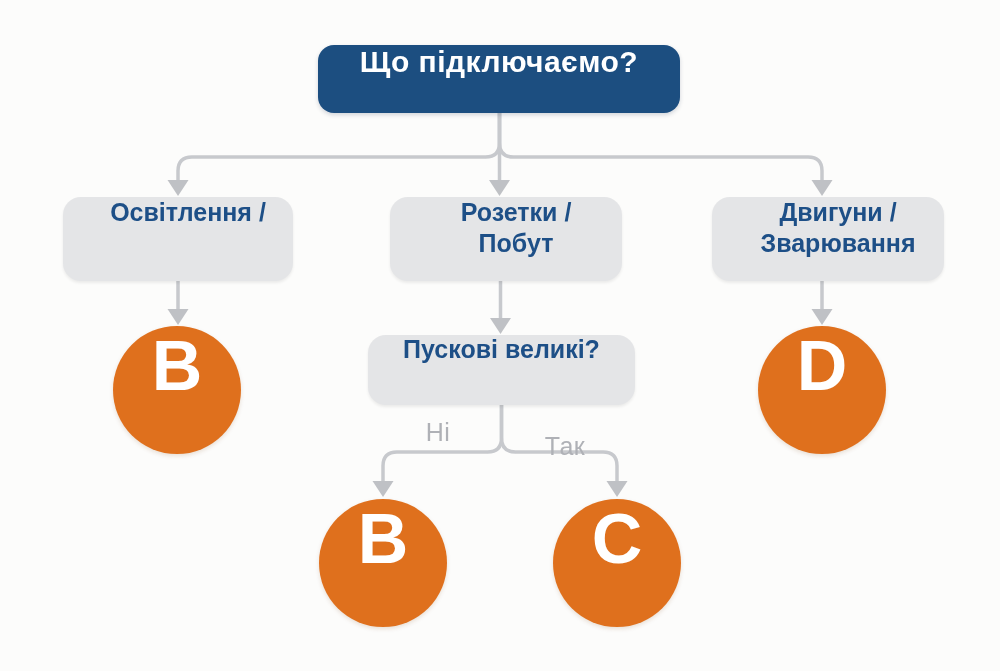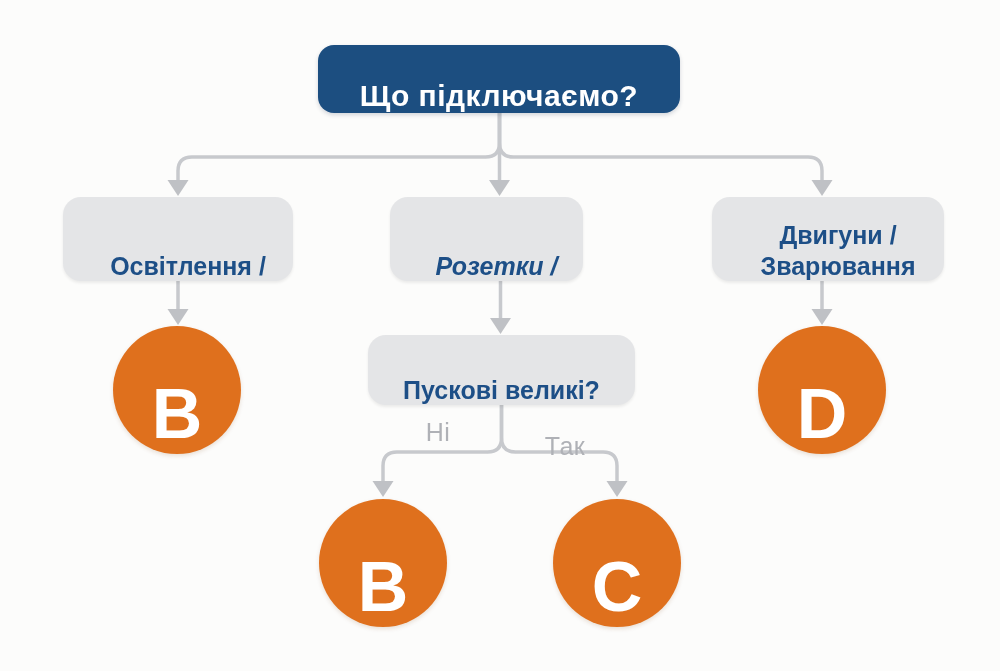--- a/index.html
+++ b/index.html
@@ -15,36 +15,36 @@
   *{margin:0;padding:0;box-sizing:border-box;}
   html,body{width:1000px;height:671px;}
   body{
     font-family:"Liberation Sans","DejaVu Sans",sans-serif;
     background:var(--bg);
     position:relative;
     overflow:hidden;
   }
   .stage{position:absolute;left:0;top:0;width:1000px;height:671px;}
   svg.wires{position:absolute;left:0;top:0;}
-  .node{position:absolute;display:flex;align-items:flex-end;justify-content:center;text-align:center;}
+  .node{position:absolute;display:flex;align-items:flex-start;justify-content:center;text-align:center;}
   .root-box{
     left:318px;top:45px;width:362px;height:68px;
     background:var(--blue);border-radius:16px;
     color:#ffffff;font-size:30px;font-weight:700;letter-spacing:.5px;
     box-shadow:0 2px 4px rgba(20,40,70,.18);
   }
   .gray-box{
     background:var(--box-gray);border-radius:18px;
     color:var(--text-blue);font-weight:700;font-size:25px;line-height:1.22;
     box-shadow:0 2px 3px rgba(0,0,0,.07);
     padding-left:20px;
   }
   .gray-box span{display:block;}
   .box-left{left:63px;top:197px;width:230px;height:84px;}
-  .box-middle{left:390px;top:197px;width:193px;height:84px;font-style:italic;}
+  .box-middle{left:390px;top:197px;width:232px;height:84px;}
   .box-right{left:712px;top:197px;width:232px;height:84px;}
   .question-box{
     left:368px;top:335px;width:267px;height:70px;
     background:var(--box-gray);border-radius:18px;
     color:var(--text-blue);font-weight:700;font-size:25px;
     box-shadow:0 2px 3px rgba(0,0,0,.07);
   }
   .circle{
     width:128px;height:128px;border-radius:50%;
     background:var(--orange);
@@ -96,20 +96,21 @@
 
   <div class="node gray-box box-left">
     <div>
       <span>Освітлення /</span>
     </div>
   </div>
 
   <div class="node gray-box box-middle">
     <div>
       <span>Розетки /</span>
+      <span>Побут</span>
     </div>
   </div>
 
   <div class="node question-box">
     <span>Пускові великі?</span>
   </div>
 
   <div class="node gray-box box-right">
     <div>
       <span>Двигуни /</span>

